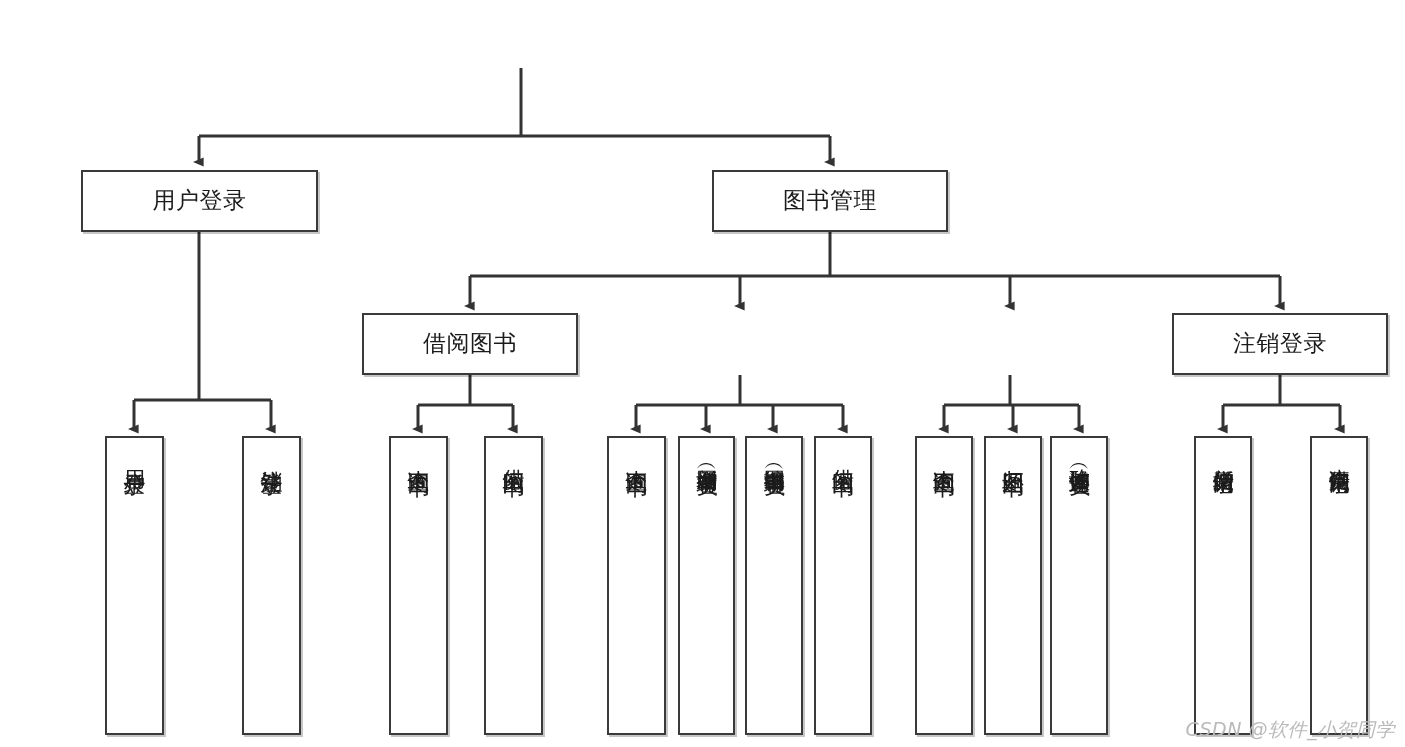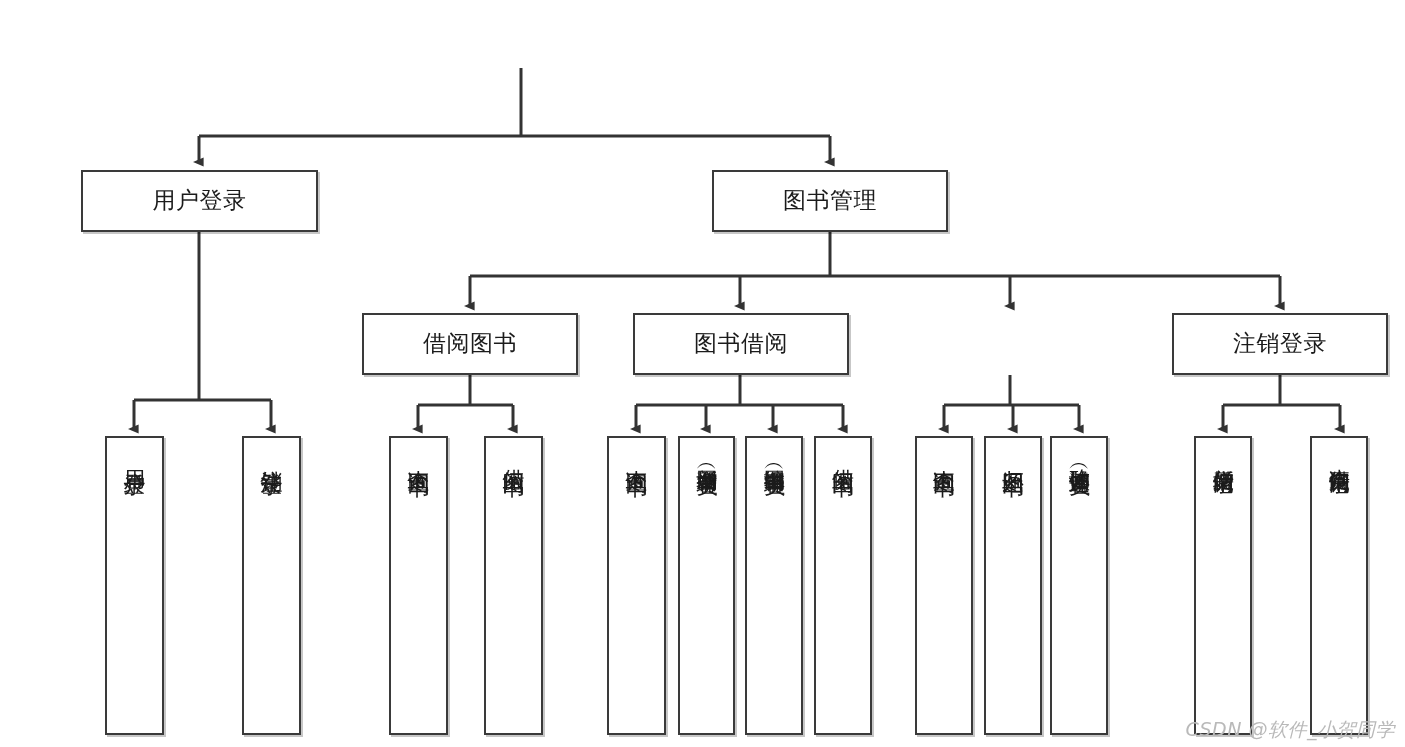--- a/index.html
+++ b/index.html
@@ -138,23 +138,20 @@
   </div>
 
   <div class="node node-h" style="left:712px; top:170px; width:236px; height:62px;">
     <span>图书管理</span>
   </div>
 
   <div class="node node-h" style="left:362px; top:313px; width:216px; height:62px;">
     <span>借阅图书</span>
   </div>
 
-  <div class="node node-h" style="left:633px; top:313px; width:216px; height:62px;">
-    <span>图书借阅</span>
-  </div>
 
 
   <div class="node node-h" style="left:1172px; top:313px; width:216px; height:62px;">
     <span>注销登录</span>
   </div>
 
   <div class="node node-v" style="left:105px; top:436px; width:59px; height:299px;">
     <span class="vtext">用户登录</span>
   </div>
 

